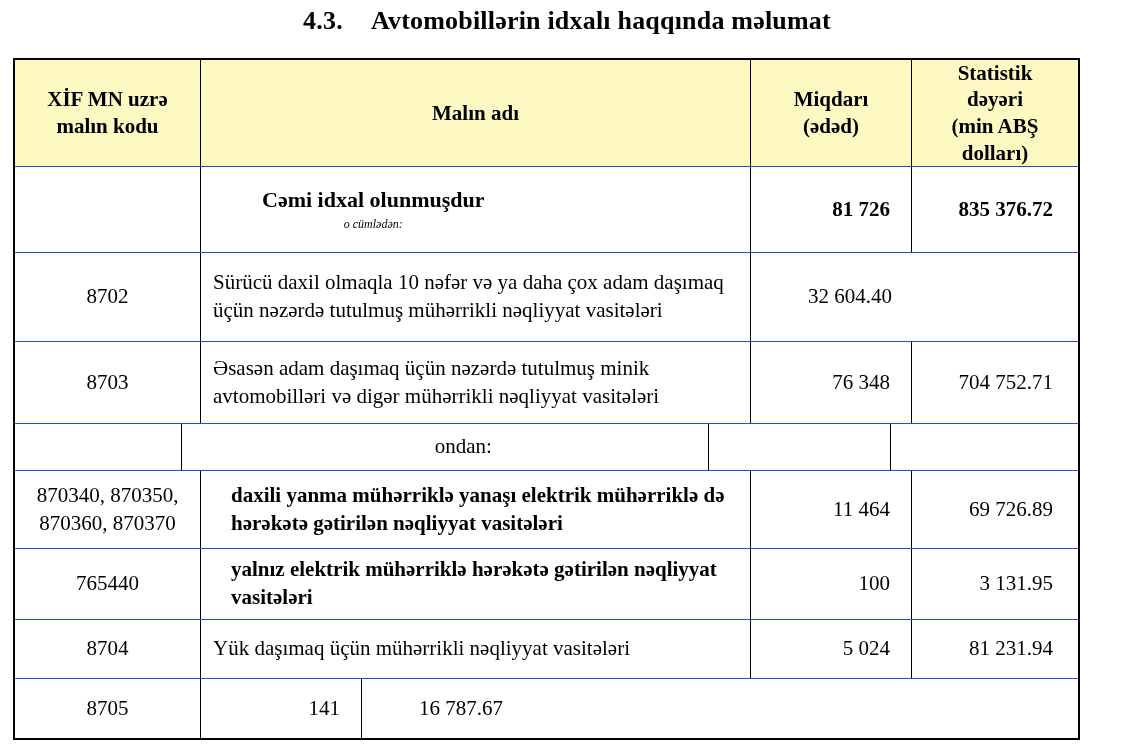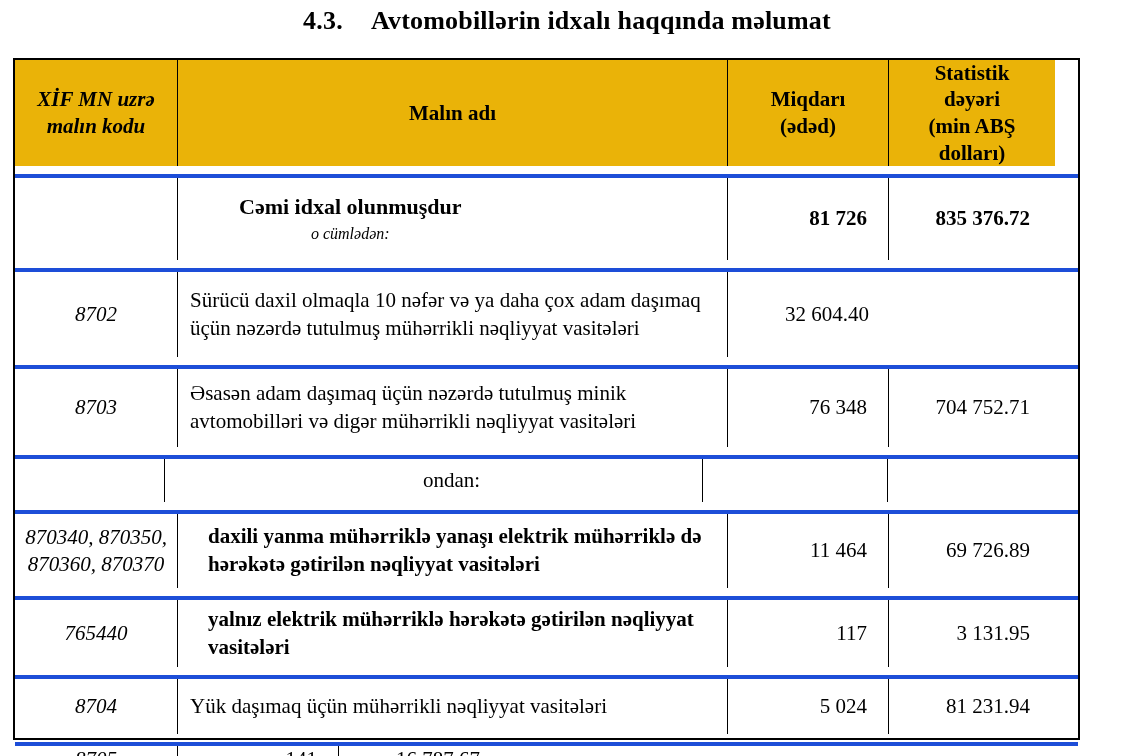--- a/index.html
+++ b/index.html
@@ -36,41 +36,41 @@
     border: 2px solid #000000;
     display: flex;
     flex-direction: column;
     background: #ffffff;
   }
   .tr {
     display: flex;
     box-sizing: border-box;
     flex: 0 0 auto;
   }
-  .tr + .tr { border-top: 4px solid #1d4ed8; margin-top: 8px; }
+  .tr + .tr { border-top: 1px solid #1d4ed8; }
   .td {
     box-sizing: border-box;
     border-right: 1px solid #000000;
     display: flex;
     align-items: center;
     font-size: 21px;
     line-height: 1.3;
     overflow: hidden;
   }
   .td:last-child { border-right: none; text-align: center; }
 
-  .c-code  { width: 163px; justify-content: center; text-align: center; white-space: pre-line; padding: 0 6px; font-style: italic; }
+  .c-code  { width: 186px; justify-content: center; text-align: center; white-space: pre-line; padding: 0 6px; }
   .c-name  { width: 550px; justify-content: flex-start; text-align: left; padding: 5px 10px 5px 12px; line-height: 1.33; }
   .c-qty   { width: 161px; justify-content: flex-end; text-align: right; padding-right: 21px; }
   .c-val   { width: 166px; justify-content: flex-end; text-align: right; padding-right: 25px; }
 
   
   .thead { height: 106px; }
   .thead .td {
-    background: #eab308;
+    background: #fef9c3;
     font-weight: bold;
     justify-content: center;
     text-align: center;
     white-space: pre-line;
     line-height: 1.27;
     padding: 0 6px;
   }
 
   
   .r-total   { height: 86px; }
@@ -79,21 +79,21 @@
   .r-section { height: 47px; gap: 36px; }
   .r-sub1    { height: 78px; }
   .r-sub2    { height: 71px; }
   .r-8704    { height: 59px; }
   .r-8705    { flex: 1 1 auto; }
 
   
   .r-total .c-qty, .r-total .c-val { font-weight: bold; }
   .total-block { margin-left: 49px; text-align: center; }
   .total-line1 { font-weight: bold; font-size: 22px; line-height: 1.2; }
-  .total-line2 { font-style: italic; font-size: 16px; line-height: 1.25; margin-top: 3px; }
+  .total-line2 { font-style: italic; font-size: 12px; line-height: 1.25; margin-top: 3px; }
 
   
   .r-section .c-name { justify-content: center; text-align: center; padding: 0; }
 
   
   .row-sub-indent .c-name { padding-left: 30px; font-weight: bold; }
 </style>
 </head>
 <body>
 
@@ -152,21 +152,21 @@
     <div class="td c-code">870340, 870350,
 870360, 870370</div>
     <div class="td c-name">daxili yanma mühərriklə yanaşı elektrik mühərriklə də hərəkətə gətirilən nəqliyyat vasitələri</div>
     <div class="td c-qty">11 464</div>
     <div class="td c-val">69 726.89</div>
   </div>
 
   <div class="tr r-sub2 row-sub-indent">
     <div class="td c-code">765440</div>
     <div class="td c-name">yalnız elektrik mühərriklə hərəkətə gətirilən nəqliyyat vasitələri</div>
-    <div class="td c-qty">117</div>
+    <div class="td c-qty">100</div>
     <div class="td c-val">3 131.95</div>
   </div>
 
   <div class="tr r-8704">
     <div class="td c-code">8704</div>
     <div class="td c-name">Yük daşımaq üçün mühərrikli nəqliyyat vasitələri</div>
     <div class="td c-qty">5 024</div>
     <div class="td c-val">81 231.94</div>
   </div>
 

